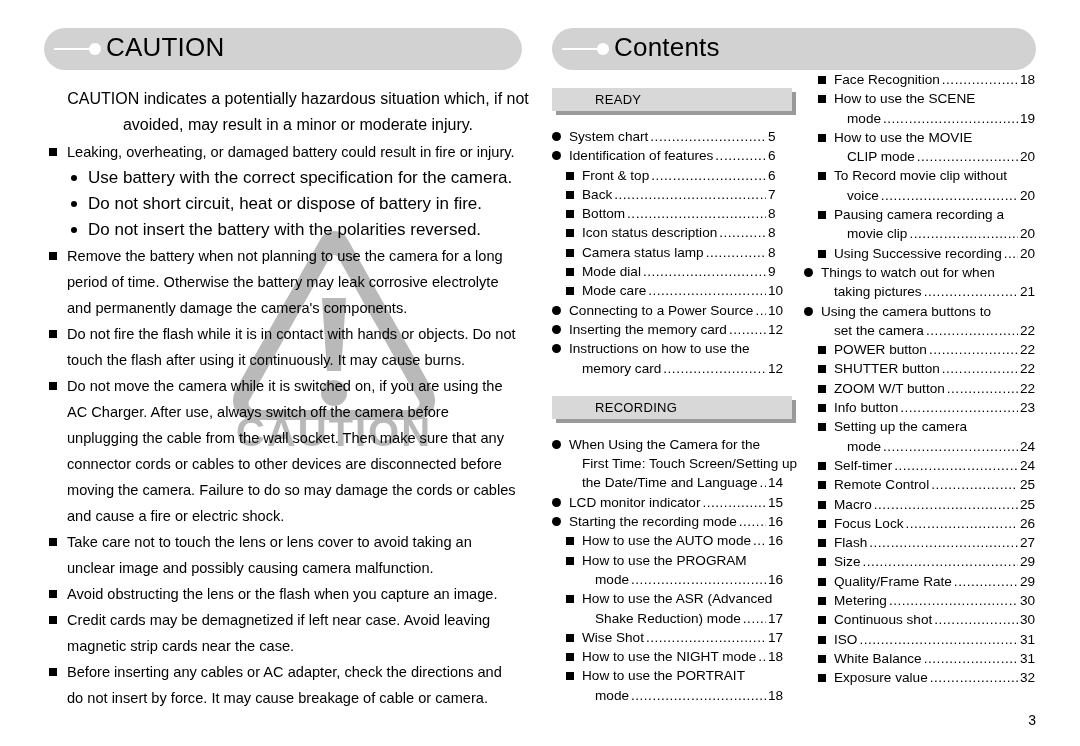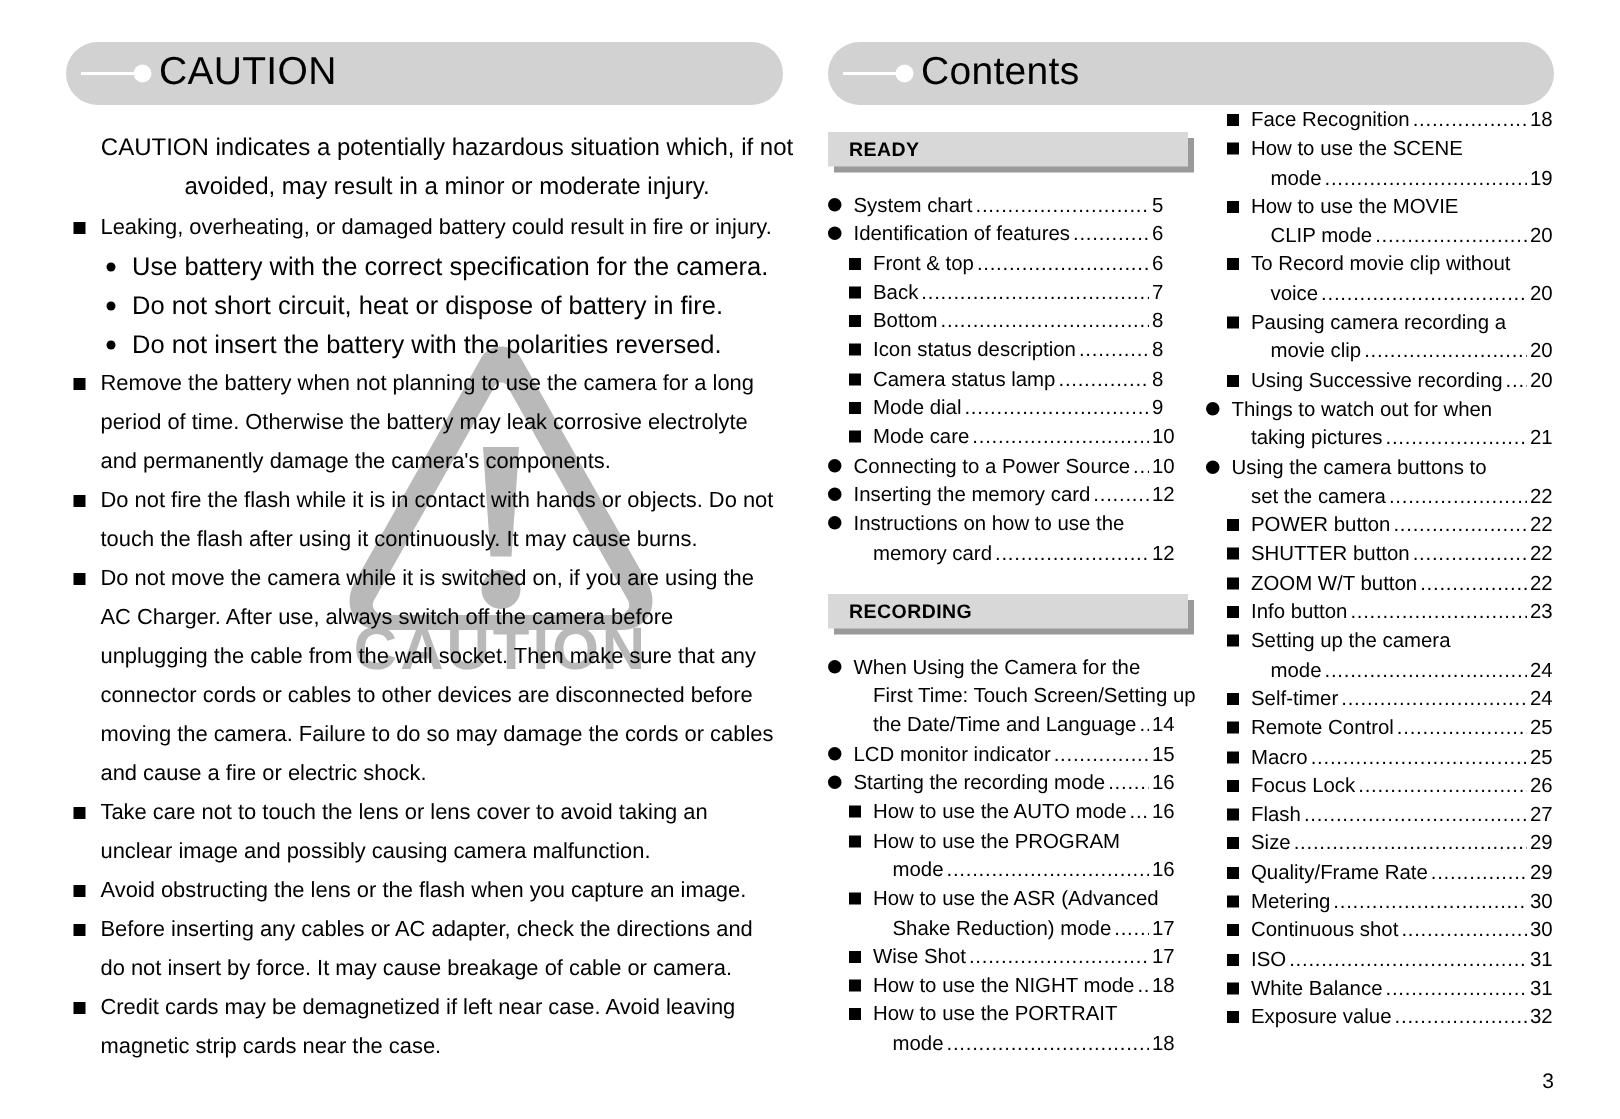--- a/index.html
+++ b/index.html
@@ -92,21 +92,21 @@
     width:244px;height:27px;
   }
   .sec-head .shadow{
     position:absolute;left:4px;top:4px;width:240px;height:23px;background:#9a9a9a;
   }
   .sec-head .box{
     position:absolute;left:0;top:0;width:240px;height:23px;background:#d8d8d8;
     display:flex;align-items:center;
   }
   .sec-head .box span{
-    font-size:13px;font-weight:bold;letter-spacing:0.3px;padding-left:14px;
+    font-size:13px;font-weight:normal;letter-spacing:0.3px;padding-left:14px;margin-left:29px;
   }
 
   .toc-cols{display:flex;gap:20px;}
   .toc-col{width:232px;}
 
   .toc-list{list-style:none;margin:0;padding:0;}
   .toc-item{
     position:relative;
     font-size:13.6px;
     line-height:19.3px;
@@ -171,22 +171,22 @@
           <ul class="subs">
             <li class="dot"><span class="bullet"></span><span>Use battery with the correct specification for the camera.</span></li>
             <li class="dot"><span class="bullet"></span><span>Do not short circuit, heat or dispose of battery in fire.</span></li>
             <li class="dot"><span class="bullet"></span><span>Do not insert the battery with the polarities reversed.</span></li>
           </ul>
           <li class="sq"><span class="bullet"></span><span>Remove the battery when not planning to use the camera for a long period of time. Otherwise the battery may leak corrosive electrolyte and permanently damage the camera's components.</span></li>
           <li class="sq"><span class="bullet"></span><span>Do not fire the flash while it is in contact with hands or objects. Do not touch the flash after using it continuously. It may cause burns.</span></li>
           <li class="sq"><span class="bullet"></span><span>Do not move the camera while it is switched on, if you are using the AC Charger. After use, always switch off the camera before unplugging the cable from the wall socket. Then make sure that any connector cords or cables to other devices are disconnected before moving the camera. Failure to do so may damage the cords or cables and cause a fire or electric shock.</span></li>
           <li class="sq"><span class="bullet"></span><span>Take care not to touch the lens or lens cover to avoid taking an unclear image and possibly causing camera malfunction.</span></li>
           <li class="sq"><span class="bullet"></span><span>Avoid obstructing the lens or the flash when you capture an image.</span></li>
+          <li class="sq"><span class="bullet"></span><span>Credit cards may be demagnetized if left near case. Avoid leaving magnetic strip cards near the case.</span></li>
           <li class="sq"><span class="bullet"></span><span>Before inserting any cables or AC adapter, check the directions and do not insert by force. It may cause breakage of cable or camera.</span></li>
-          <li class="sq"><span class="bullet"></span><span>Credit cards may be demagnetized if left near case. Avoid leaving magnetic strip cards near the case.</span></li>
         </ul>
     </div>
   </div>
 
   <div class="col-right">
 
     <div class="pill">
       <div class="pill-deco">
         <div class="line"></div>
           <div class="dot"></div>

